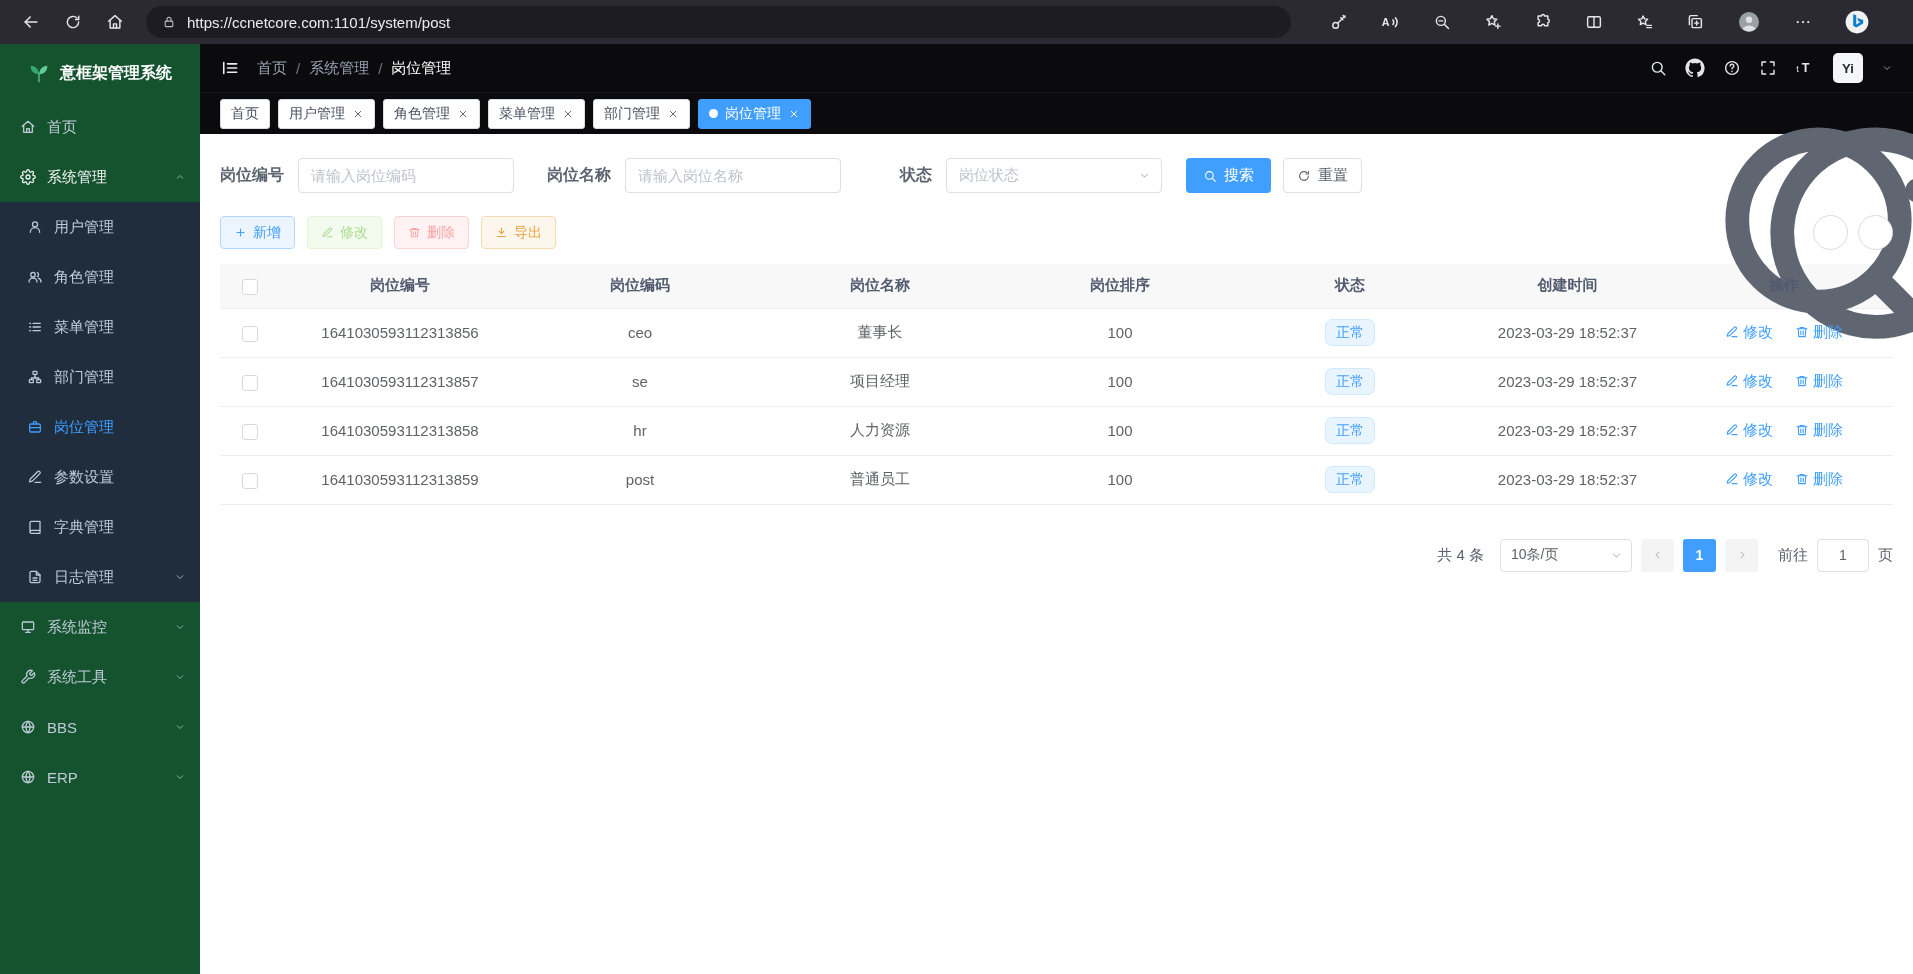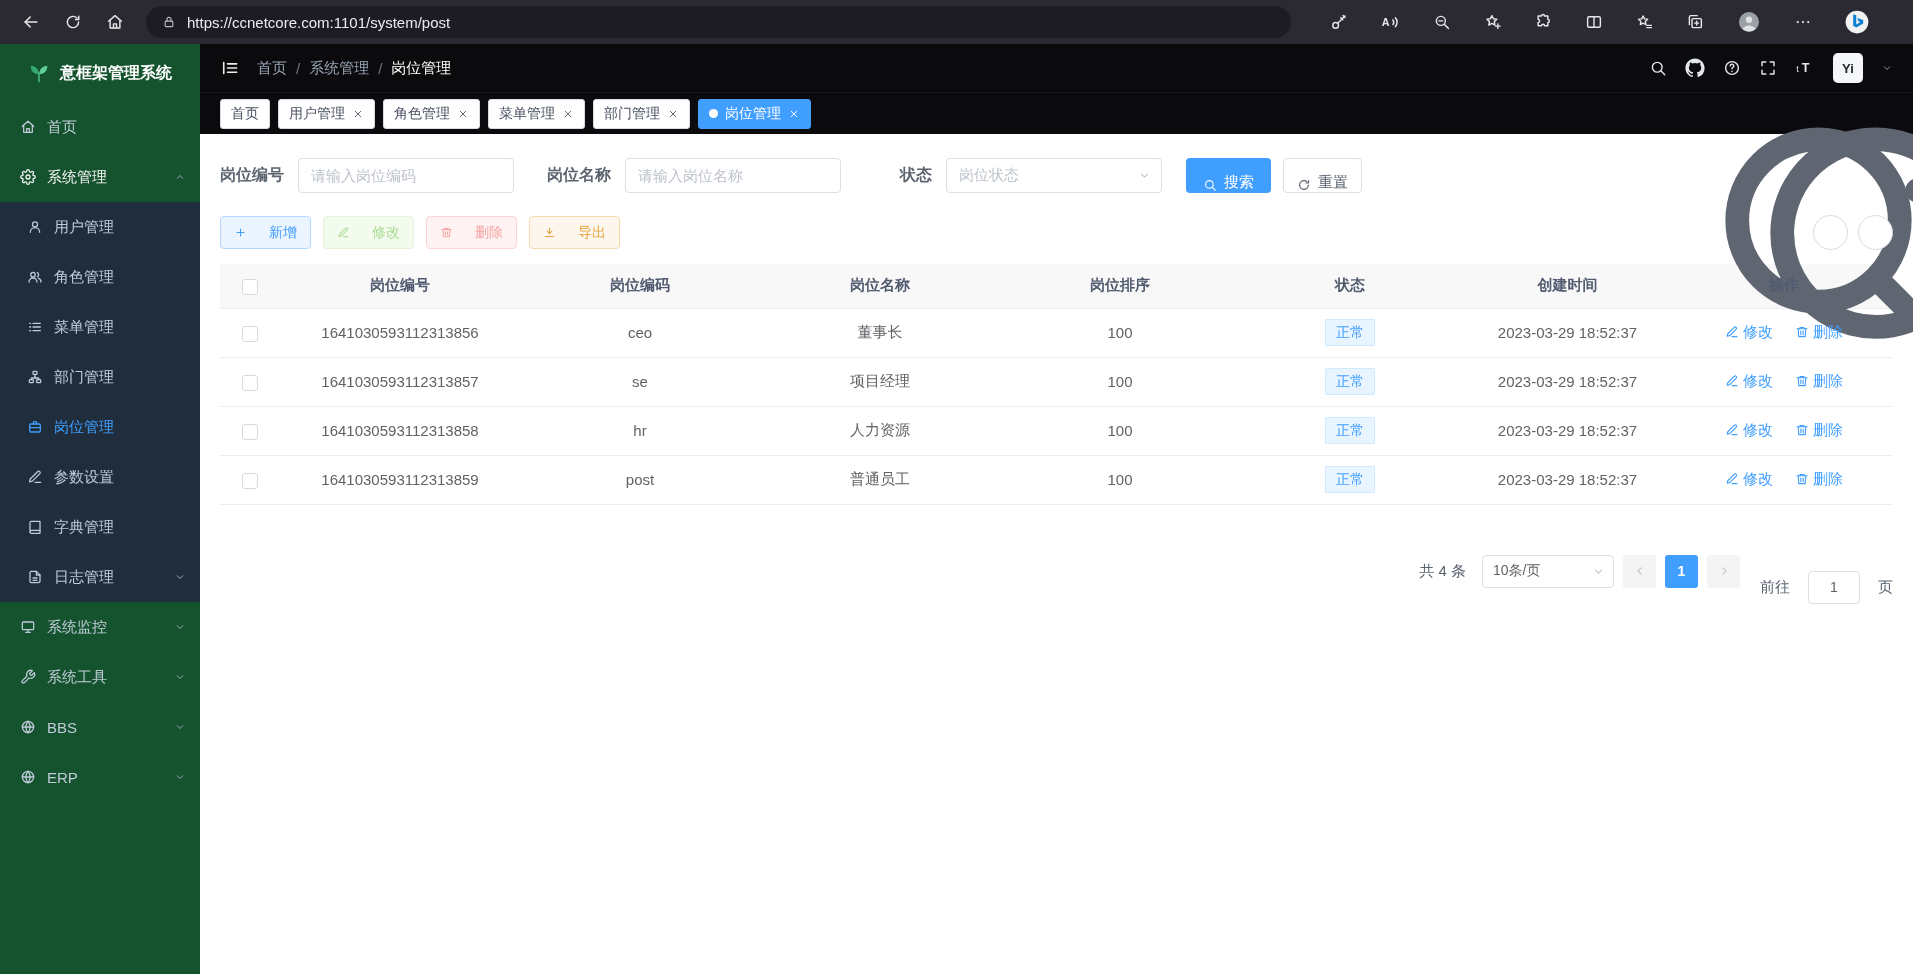--- a/index.html
+++ b/index.html
@@ -56,48 +56,48 @@
   .filter-form { display:flex; align-items:center; margin-top:10px; }
   .f-label { font-weight:bold; color:#5c6470; font-size:16px; margin-right:14px; white-space:nowrap; }
   .f-input { width:216px; height:35px; border:1px solid #dcdfe6; border-radius:4px; padding:0 12px; font-size:15px; color:#606266; outline:none; }
   .f-input::placeholder { color:#bdc3cc; }
   .ml32 { margin-left:33px; }
   .ml58 { margin-left:59px; }
   .select-box { width:216px; height:35px; border:1px solid #dcdfe6; border-radius:4px; display:flex; align-items:center; justify-content:space-between; padding:0 10px 0 12px; background:#fff; cursor:pointer; }
   .select-ph { color:#bdc3cc; font-size:15px; }
   .select-box .ic { color:#c0c4cc; }
 
-  .btn { display:inline-flex; align-items:flex-end; gap:7px; border-radius:4px; border:1px solid transparent; font-size:15px; height:35px; cursor:pointer; }
+  .btn { display:inline-flex; align-items:center; gap:7px; border-radius:4px; border:1px solid transparent; font-size:15px; height:35px; cursor:pointer; }
   .btn-search { background:#409eff; color:#fff; padding:0 16px; margin-left:24px; }
   .btn-reset { background:#fff; border-color:#dcdfe6; color:#5c6470; padding:0 13px; margin-left:12px; }
 
   .toolbar { display:flex; align-items:center; margin-top:22px; }
-  .tbtn { height:33px; padding:0 13px; border-radius:4px; display:inline-flex; align-items:center; gap:22px; font-size:14px; border:1px solid; margin-right:12px; cursor:pointer; background:#fff; }
+  .tbtn { height:33px; padding:0 13px; border-radius:4px; display:inline-flex; align-items:center; gap:6px; font-size:14px; border:1px solid; margin-right:12px; cursor:pointer; background:#fff; }
   .tbtn.add { color:#409eff; background:#ecf5ff; border-color:#b3d8ff; }
   .tbtn.edit { color:#a9dc91; background:#f3fbef; border-color:#e4f4da; cursor:not-allowed; }
   .tbtn.del { color:#f8a4a4; background:#fef2f2; border-color:#fcd3d3; cursor:not-allowed; }
   .tbtn.export { color:#e6a23c; background:#fdf6ec; border-color:#f5dab1; }
   .toolbar-right { margin-left:auto; display:flex; gap:10px; }
   .circle-btn { width:35px; height:35px; border-radius:50%; border:1px solid #d9dce1; background:#fff; color:#5f6672; display:flex; align-items:center; justify-content:center; cursor:pointer; }
 
   table { width:100%; border-collapse:collapse; margin-top:14px; table-layout:fixed; }
   thead th { background:#f8f8f9; color:#515a6e; font-weight:bold; font-size:15px; height:44px; text-align:center; border-bottom:1px solid #ebeef5; }
   tbody td { height:49px; text-align:center; font-size:15px; color:#606266; border-bottom:1px solid #ebeef5; }
   .checkbox { width:16px; height:16px; border:1px solid #d6dae0; border-radius:3px; display:inline-block; background:#fff; vertical-align:middle; cursor:pointer; }
-  .tag { display:inline-flex; align-items:center; height:27px; padding:0 10px; background:#e8f4ff; border:1px solid #d1e9ff; color:#409eff; border-radius:1px; font-size:14px; }
+  .tag { display:inline-flex; align-items:center; height:27px; padding:0 10px; background:#e8f4ff; border:1px solid #d1e9ff; color:#409eff; border-radius:7px; font-size:14px; }
   .op-link { display:inline-flex; align-items:center; gap:4px; color:#409eff; font-size:15px; cursor:pointer; margin:0 9px; }
 
   .pagination { display:flex; align-items:center; justify-content:flex-end; margin-top:34px; color:#5c6470; font-size:15px; }
   .pg-total { margin-right:16px; }
   .pg-size { width:132px; height:33px; border:1px solid #dcdfe6; border-radius:4px; display:flex; align-items:center; justify-content:space-between; padding:0 8px 0 10px; font-size:14px; color:#606266; background:#fff; cursor:pointer; }
   .pg-size .ic { color:#c0c4cc; }
   .pg-btn { width:33px; height:33px; border-radius:3px; background:#f4f4f5; color:#c0c4cc; display:flex; align-items:center; justify-content:center; margin-left:9px; cursor:default; }
   .pg-btn:first-of-type { margin-left:18px; }
   .pg-cur { width:33px; height:33px; border-radius:3px; background:#409eff; color:#fff; display:flex; align-items:center; justify-content:center; margin-left:9px; font-size:14px; font-weight:bold; cursor:pointer; }
-  .pg-goto { margin-left:20px; display:flex; align-items:center; gap:18px;margin-top:32px; }
+  .pg-goto { margin-left:20px; display:flex; align-items:center; gap:9px; }
   .pg-input { width:52px; height:33px; border:1px solid #dcdfe6; border-radius:4px; text-align:center; font-size:14px; color:#606266; outline:none; }
 </style>
 </head>
 <body>
 
 <div class="chrome">
   <div class="chrome-btn">
       <span class="ic i20">
         <svg viewBox="0 0 24 24" fill="none" stroke="currentColor" stroke-width="1.9" stroke-linecap="round" stroke-linejoin="round">
           <path d="M19 12H5"></path>

